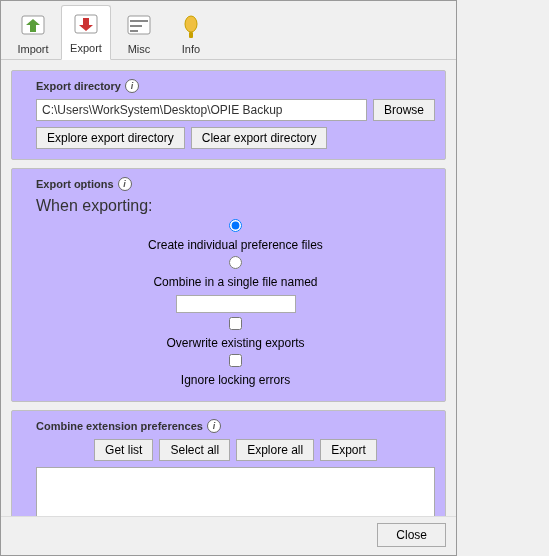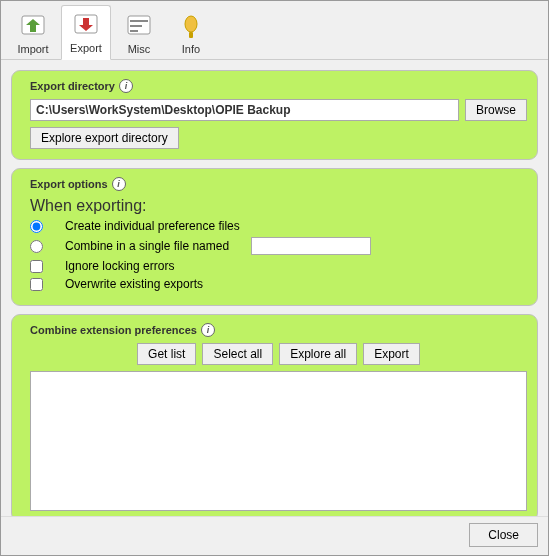--- a/index.html
+++ b/index.html
@@ -5,21 +5,21 @@
     * { box-sizing: border-box; margin: 0; padding: 0; }
     body {
       font-family: 'Segoe UI', Tahoma, Geneva, Verdana, sans-serif;
       font-size: 12px;
       background: #f0f0f0;
       width: 549px;
       height: 556px;
       overflow: hidden;
     }
     .window {
-      width: 549px;
+      width: 457px;
       height: 556px;
       background: #f0f0f0;
       display: flex;
       flex-direction: column;
       border: 1px solid #999;
     }
     
     .toolbar {
       display: flex;
       align-items: flex-end;
@@ -61,23 +61,23 @@
       flex: 1;
       padding: 10px;
       display: flex;
       flex-direction: column;
       gap: 8px;
       overflow: auto;
     }
     
     .section-box {
       border: 1px solid #c0c0c0;
-      background: #bef264;
-      padding: 8px 10px 10px 18px;
-      border-radius: 9px;
+      background: #c4b5fd;
+      padding: 8px 10px 10px 24px;
+      border-radius: 2px;
       position: relative;
     }
     .section-title {
       font-size: 11px;
       font-weight: bold;
       color: #333;
       margin-bottom: 6px;
       display: flex;
       align-items: center;
       gap: 4px;
@@ -103,21 +103,20 @@
       gap: 6px;
       margin-bottom: 6px;
     }
     .dir-input {
       flex: 1;
       border: 1px solid #aaa;
       background: #fff;
       padding: 3px 5px;
       font-size: 12px;
       color: #333;
-      font-weight: bold;
     }
     .browse-btn {
       padding: 3px 10px;
       background: #f0f0f0;
       border: 1px solid #aaa;
       cursor: pointer;
       font-size: 12px;
       white-space: nowrap;
     }
     
@@ -134,22 +133,23 @@
     }
     
     .options-label {
       font-size: 16px;
       color: #333;
       margin-bottom: 4px;
     }
     .radio-row, .check-row {
       display: flex;
       align-items: center;
-      gap: 22px;
+      gap: 6px;
       margin-bottom: 4px;
+      flex-direction: column;
     }
     .radio-row input[type=radio], .check-row input[type=checkbox] {
       margin: 0;
       cursor: pointer;
     }
     .combine-input {
       border: 1px solid #aaa;
       background: #fff;
       width: 120px;
       height: 18px;
@@ -243,45 +243,46 @@
       <div class="section-title">
         <span>Export directory</span>
         <span class="info-icon">i</span>
       </div>
       <div class="dir-row">
         <input class="dir-input" type="text" value="C:\Users\WorkSystem\Desktop\OPIE Backup" style="">
         <button class="browse-btn">Browse</button>
       </div>
       <div class="btn-row">
         <button class="action-btn">Explore export directory</button>
+        <button class="action-btn">Clear export directory</button>
       </div>
     </div>
 
     <div class="section-box">
       <div class="section-title">
         <span>Export options</span>
         <span class="info-icon">i</span>
       </div>
       <div class="options-label">When exporting:</div>
       <div class="radio-row">
         <input type="radio" name="export_type" id="radio1" checked="" style="">
         <label for="radio1">Create individual preference files</label>
       </div>
       <div class="radio-row">
         <input type="radio" name="export_type" id="radio2" style="">
         <label for="radio2">Combine in a single file named</label>
         <input class="combine-input" type="text" style="">
       </div>
       <div class="check-row">
+        <input type="checkbox" id="check1" style="">
+        <label for="check1">Overwrite existing exports</label>
+      </div>
+      <div class="check-row">
         <input type="checkbox" id="check2" style="">
         <label for="check2">Ignore locking errors</label>
-      </div>
-      <div class="check-row">
-        <input type="checkbox" id="check1" style="">
-        <label for="check1">Overwrite existing exports</label>
       </div>
     </div>
 
     <div class="section-box" style="display:flex; flex-direction:column; flex:1;">
       <div class="section-title">
         <span>Combine extension preferences</span>
         <span class="info-icon">i</span>
       </div>
       <div class="ext-btn-row">
         <button class="action-btn">Get list</button>

